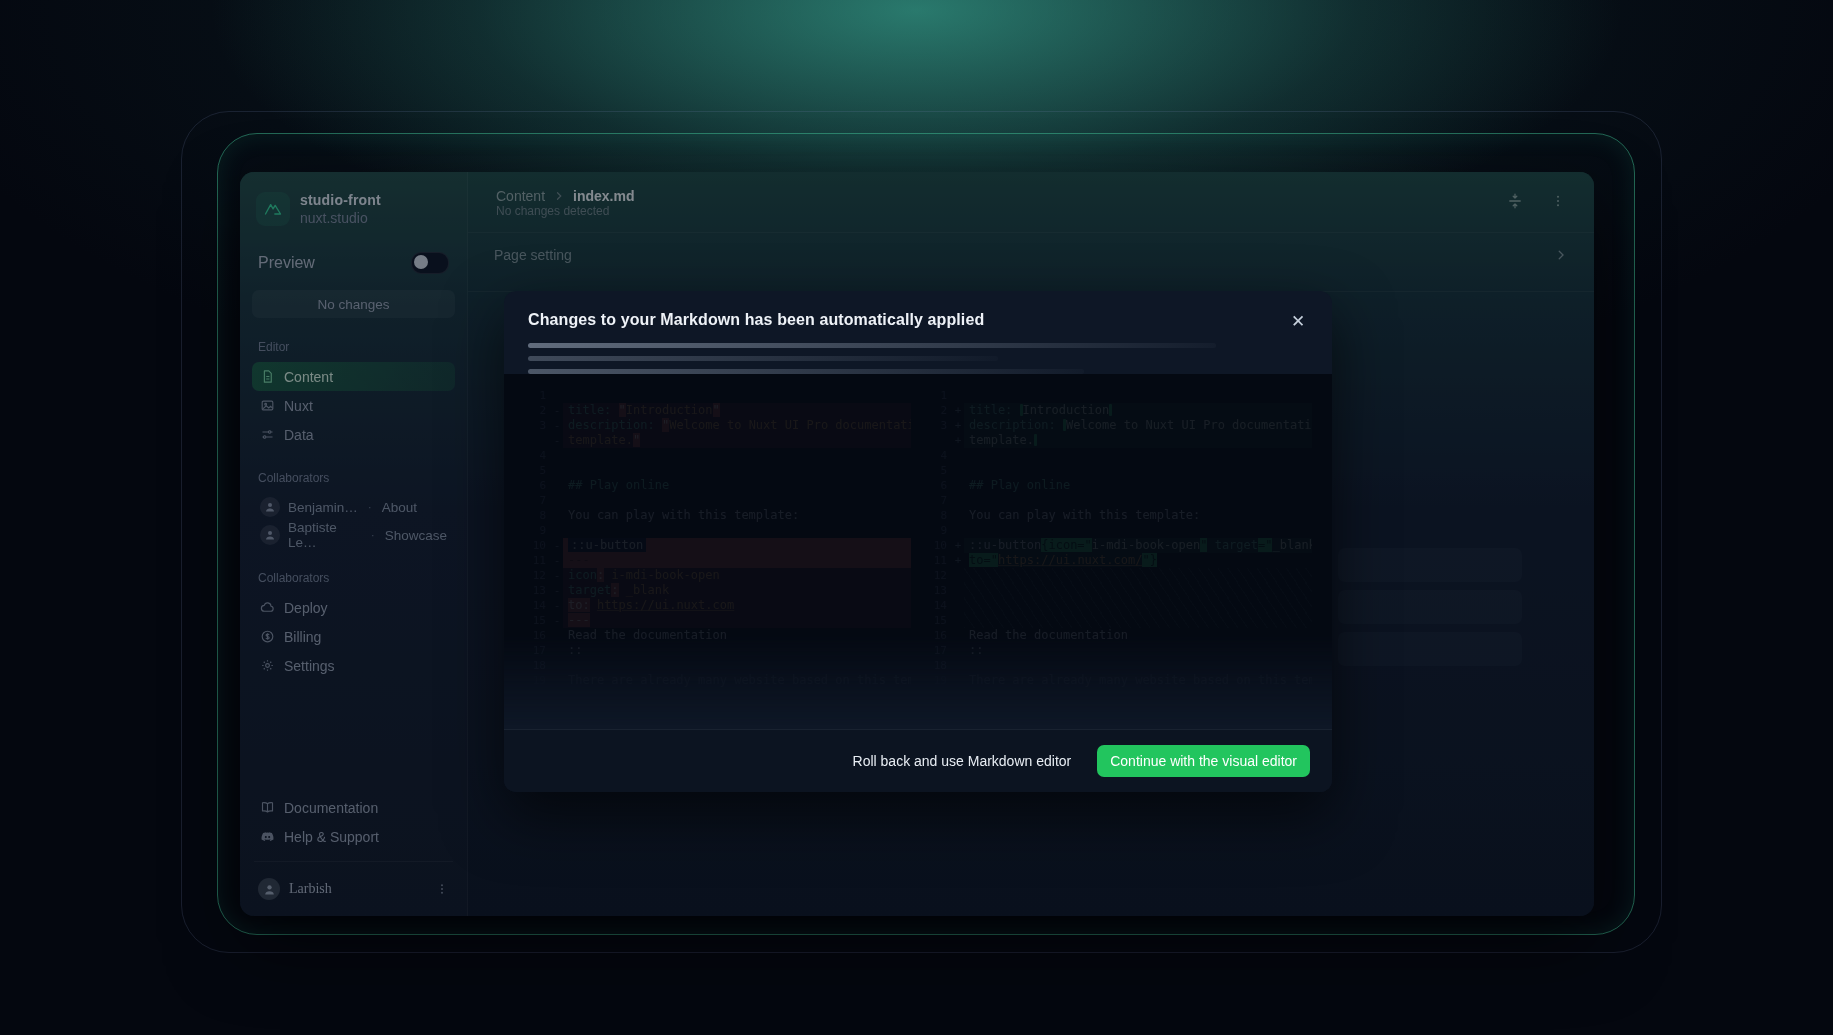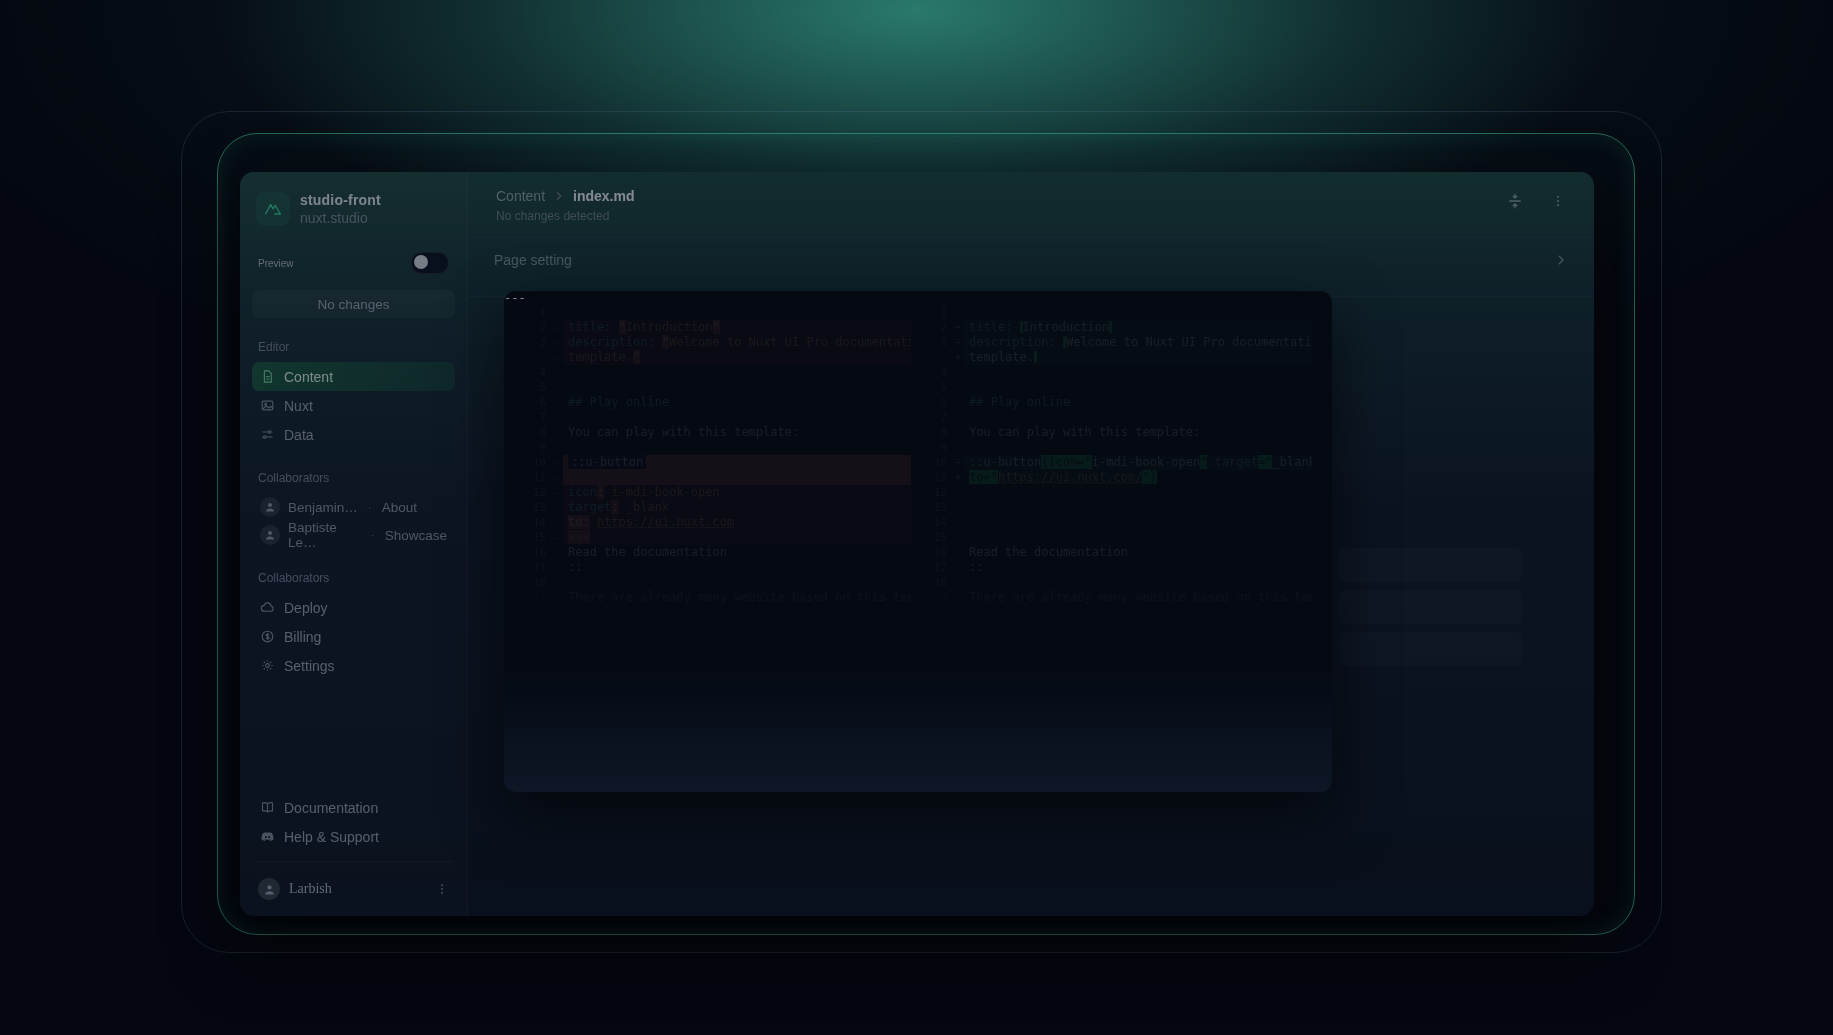--- a/index.html
+++ b/index.html
@@ -21,21 +21,21 @@
   .dim{position:absolute;inset:0;background:rgba(5,9,18,.44);z-index:5;}
 
   
   .sidebar{position:relative;width:228px;flex:none;border-right:1px solid rgba(255,255,255,.05);
     background:rgba(255,255,255,.015);padding:0 12px;box-sizing:border-box;color:#93a0b4;}
   .ws{display:flex;align-items:flex-start;gap:10px;margin:20px 4px 0;}
   .ws-logo{width:34px;height:34px;border-radius:9px;background:rgba(52,211,153,.10);display:flex;align-items:center;justify-content:center;flex:none;}
   .ws-name{font-size:14px;font-weight:bold;color:#dde5ee;letter-spacing:.2px;}
   .ws-org{font-size:14px;color:#7e8ba0;margin-top:2px;}
   .prow{display:flex;align-items:center;justify-content:space-between;margin:26px 6px 0;}
-  .prow-label{font-size:10px;color:#aeb8c8;}
+  .prow-label{font-size:16px;color:#aeb8c8;}
   .toggle{width:36px;height:20px;border-radius:10px;background:#0d1726;border:1px solid rgba(255,255,255,.10);position:relative;}
   .toggle .knob{position:absolute;left:2px;top:2px;width:14px;height:14px;border-radius:50%;background:#cfd8e3;}
   .nochanges{margin:16px 0 0;height:28px;border-radius:7px;background:rgba(255,255,255,.055);
     display:flex;align-items:center;justify-content:center;font-size:13.5px;color:#9aa6b8;}
   .sec{font-size:12px;color:#76839a;margin:22px 6px 8px;}
   .item{display:flex;align-items:center;gap:9px;height:29px;padding:0 8px;border-radius:7px;font-size:14px;color:#97a2b5;}
   .item svg{flex:none;opacity:.85;}
   .item.active{background:linear-gradient(90deg,rgba(34,197,94,.30),rgba(34,197,94,.13));color:#d7efe0;}
   .item.active svg{color:#7fd8a8;opacity:1;}
   .collab{display:flex;align-items:center;gap:8px;height:28px;padding:0 8px;font-size:13.5px;color:#8focate;}
@@ -49,21 +49,21 @@
   .user .av{width:22px;height:22px;border-radius:50%;background:#36404f;display:flex;align-items:center;justify-content:center;overflow:hidden;flex:none;}
   .user .kebab{margin-left:auto;color:#7c8799;}
 
   
   .main{position:relative;flex:1;}
   .mhead{padding:16px 28px 0;display:flex;align-items:flex-start;}
   .crumbs{font-size:14px;display:flex;align-items:center;gap:8px;}
   .crumb-a{color:#8fa5a6;}
   .crumb-b{color:#e6eef1;font-weight:600;}
   .crumb-sep{color:#6f8488;display:flex;}
-  .substatus{font-size:12px;color:#6d8288;margin-top:5px;}
+  .substatus{font-size:12px;color:#6d8288;}
   .mhead-icons{margin-left:auto;display:flex;align-items:center;gap:26px;color:#8aa5a0;padding-top:4px;}
   .mdiv{height:1px;background:rgba(255,255,255,.05);margin-top:14px;}
   .pagesetting{display:flex;align-items:center;height:44px;padding:0 26px;font-size:14px;color:#7e9298;}
   .pagesetting .chev{margin-left:auto;color:#7e9298;}
   .skelrow{position:absolute;width:184px;height:34px;border-radius:7px;background:rgba(148,163,184,.055);right:72px;}
 
   
   .modal{position:absolute;left:504px;top:291px;width:828px;height:501px;border-radius:12px;z-index:10;
     background:#0e1726;box-shadow:0 24px 60px rgba(0,0,0,.6);overflow:hidden;display:flex;flex-direction:column;}
   .mo-head{padding:20px 24px 0;position:relative;flex:none;}
@@ -288,20 +288,27 @@
       <div class="mdiv"></div>
       <div class="skelrow" style="top:376px"></div>
       <div class="skelrow" style="top:418px"></div>
       <div class="skelrow" style="top:460px"></div>
     </div>
 
     <div class="dim"></div>
   </div>
 
   <div class="modal">
+    <div class="mo-head">
+      <div class="mo-title">Changes to your Markdown has been automatically applied</div>
+      <div class="mo-close">✕</div>
+      <div class="skel s1"></div>
+      <div class="skel s2"></div>
+      <div class="skel s3"></div>
+    </div>
 
     <div class="diffwrap">
       <div class="pane" id="diff-left">
           <div class="drow">
             <span class="ln">1</span>
             <span class="lm"></span>
             <span class="lc"><span class="dim">---</span></span>
           </div>
           <div class="drow del">
             <span class="ln">2</span>
@@ -496,14 +503,18 @@
             <span class="lc"></span>
           </div>
           <div class="drow faded">
             <span class="ln">19</span>
             <span class="lm"></span>
             <span class="lc"><span class="plain">There are already many website based on this template:</span></span>
           </div>
         </div>
     </div>
 
+    <div class="mo-foot">
+      <span class="rollback">Roll back and use Markdown editor</span>
+      <button class="continue">Continue with the visual editor</button>
+    </div>
   </div>
 </div>
 
 </body></html>

